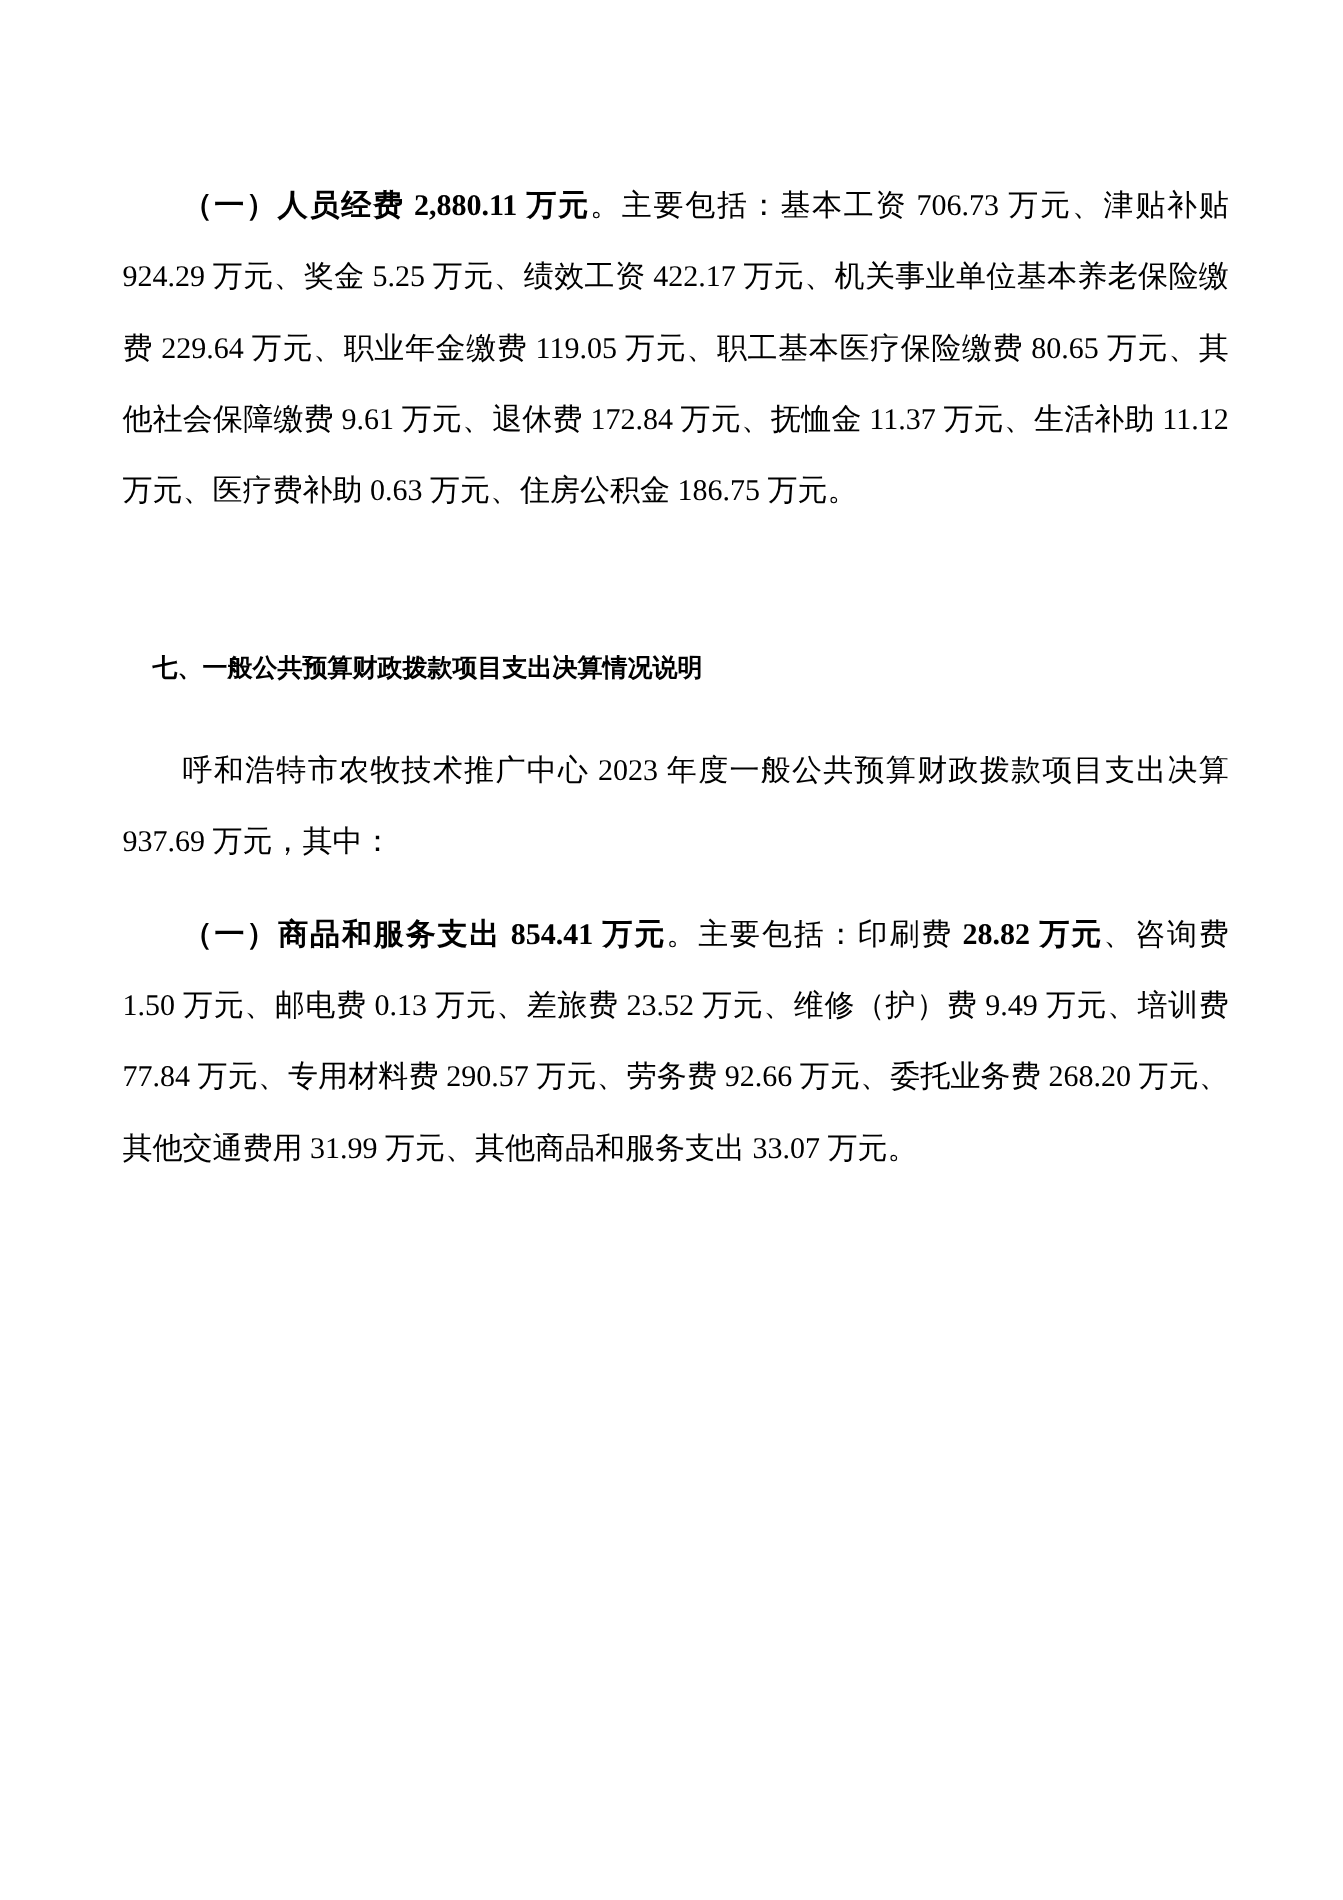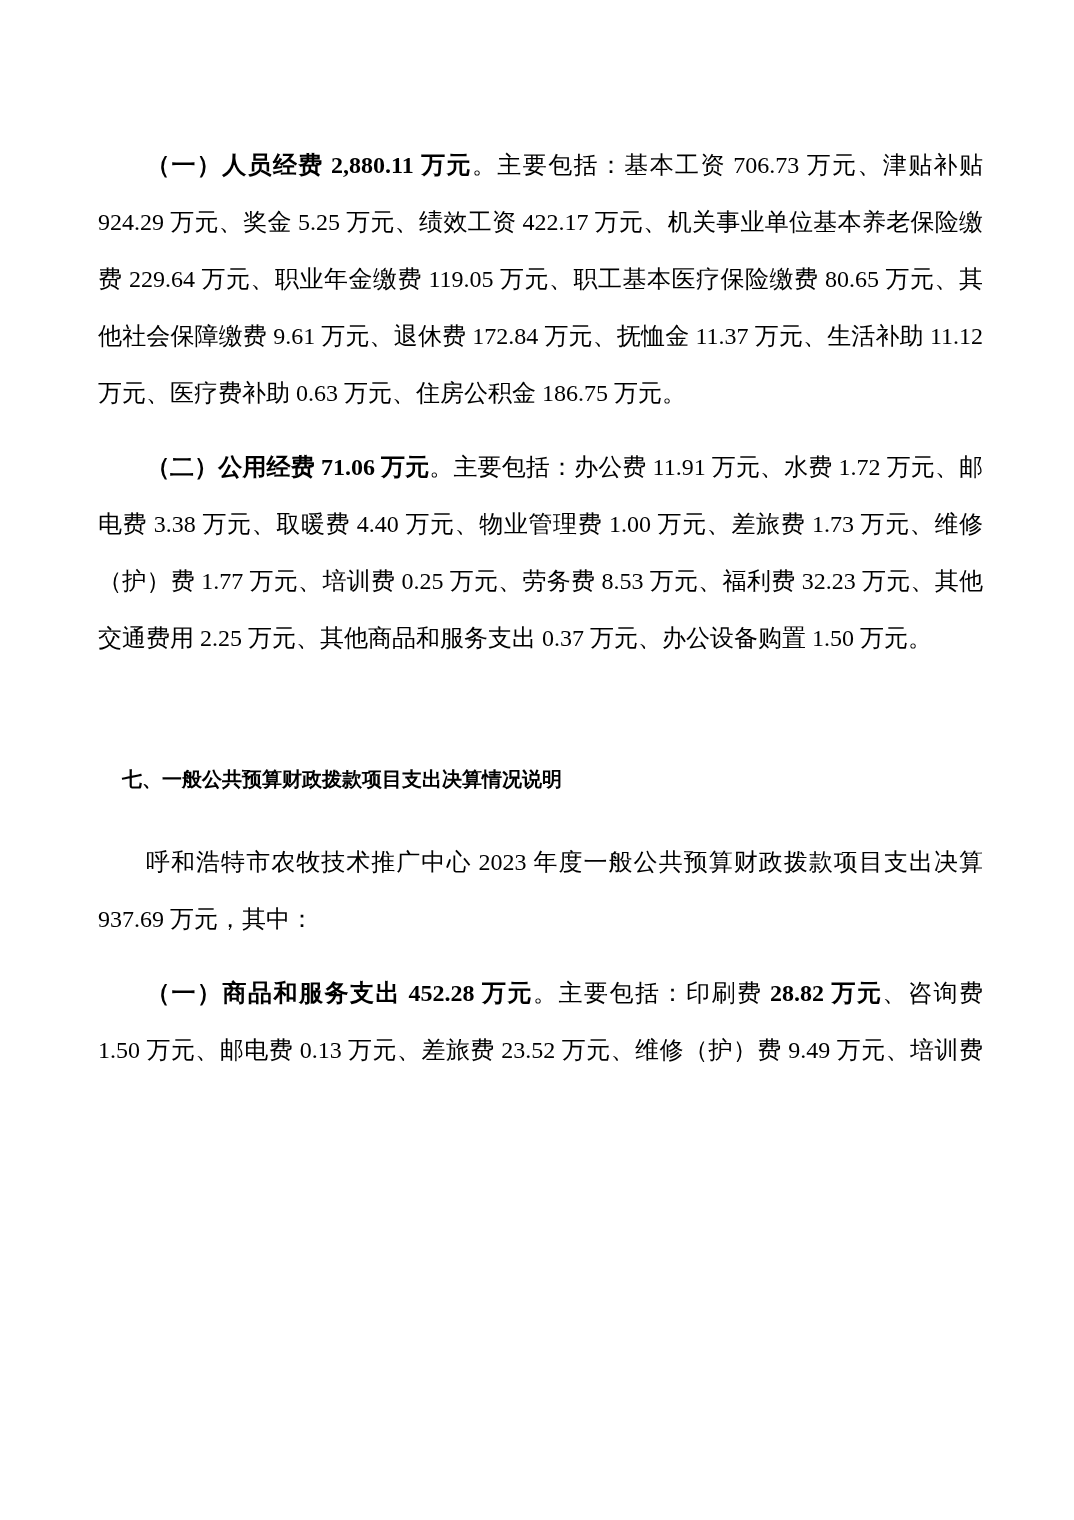--- a/index.html
+++ b/index.html
@@ -49,24 +49,23 @@
     color: #000000;
   }
 </style>
 </head>
 <body>
 
 <div class="page">
 
   <p class="para"><span class="b">（一）人员经费 2,880.11 万元</span><span>。主要包括：基本工资 706.73 万元、津贴补贴 924.29 万元、奖金 5.25 万元、绩效工资 422.17 万元、机关事业单位基本养老保险缴费 229.64 万元、职业年金缴费 119.05 万元、职工基本医疗保险缴费 80.65 万元、其他社会保障缴费 9.61 万元、退休费 172.84 万元、抚恤金 11.37 万元、生活补助 11.12 万元、医疗费补助 0.63 万元、住房公积金 186.75 万元。</span></p>
 
-  <p class="para"><span class="b">（二）公用经费 71.06 万元</span><span>。主要包括：办公费 11.91 万元、水费 1.72 万元、邮电费 3.38 万元、取暖费 4.40 万元、物业管理费 1.00 万元、差旅费 1.73 万元、维修（护）费 1.77 万元、培训费 0.25 万元、劳务费 8.53 万元、福利费 32.23 万元、其他交通费用 2.25 万元、其他商品和服务支出 0.37 万元、办公设备购置 1.50 万元。</span></p>
 
   <h2 class="heading">七、一般公共预算财政拨款项目支出决算情况说明</h2>
 
   <p class="para"><span>呼和浩特市农牧技术推广中心 2023 年度一般公共预算财政拨款项目支出决算 937.69 万元，其中：</span></p>
 
-  <p class="para"><span class="b">（一）商品和服务支出 452.28 万元</span><span>。主要包括：印刷费 </span><span class="b">28.82 万元</span><span>、咨询费 1.50 万元、邮电费 0.13 万元、差旅费 23.52 万元、维修（护）费 9.49 万元、培训费 77.84 万元、专用材料费 290.57 万元、劳务费 92.66 万元、委托业务费 268.20 万元、其他交通费用 31.99 万元、其他商品和服务支出 33.07 万元。</span></p>
+  <p class="para"><span class="b">（一）商品和服务支出 854.41 万元</span><span>。主要包括：印刷费 </span><span class="b">28.82 万元</span><span>、咨询费 1.50 万元、邮电费 0.13 万元、差旅费 23.52 万元、维修（护）费 9.49 万元、培训费 77.84 万元、专用材料费 290.57 万元、劳务费 92.66 万元、委托业务费 268.20 万元、其他交通费用 31.99 万元、其他商品和服务支出 33.07 万元。</span></p>
 
 
   <div class="page-number">17</div>
 
 </div>
 
 </body></html>

